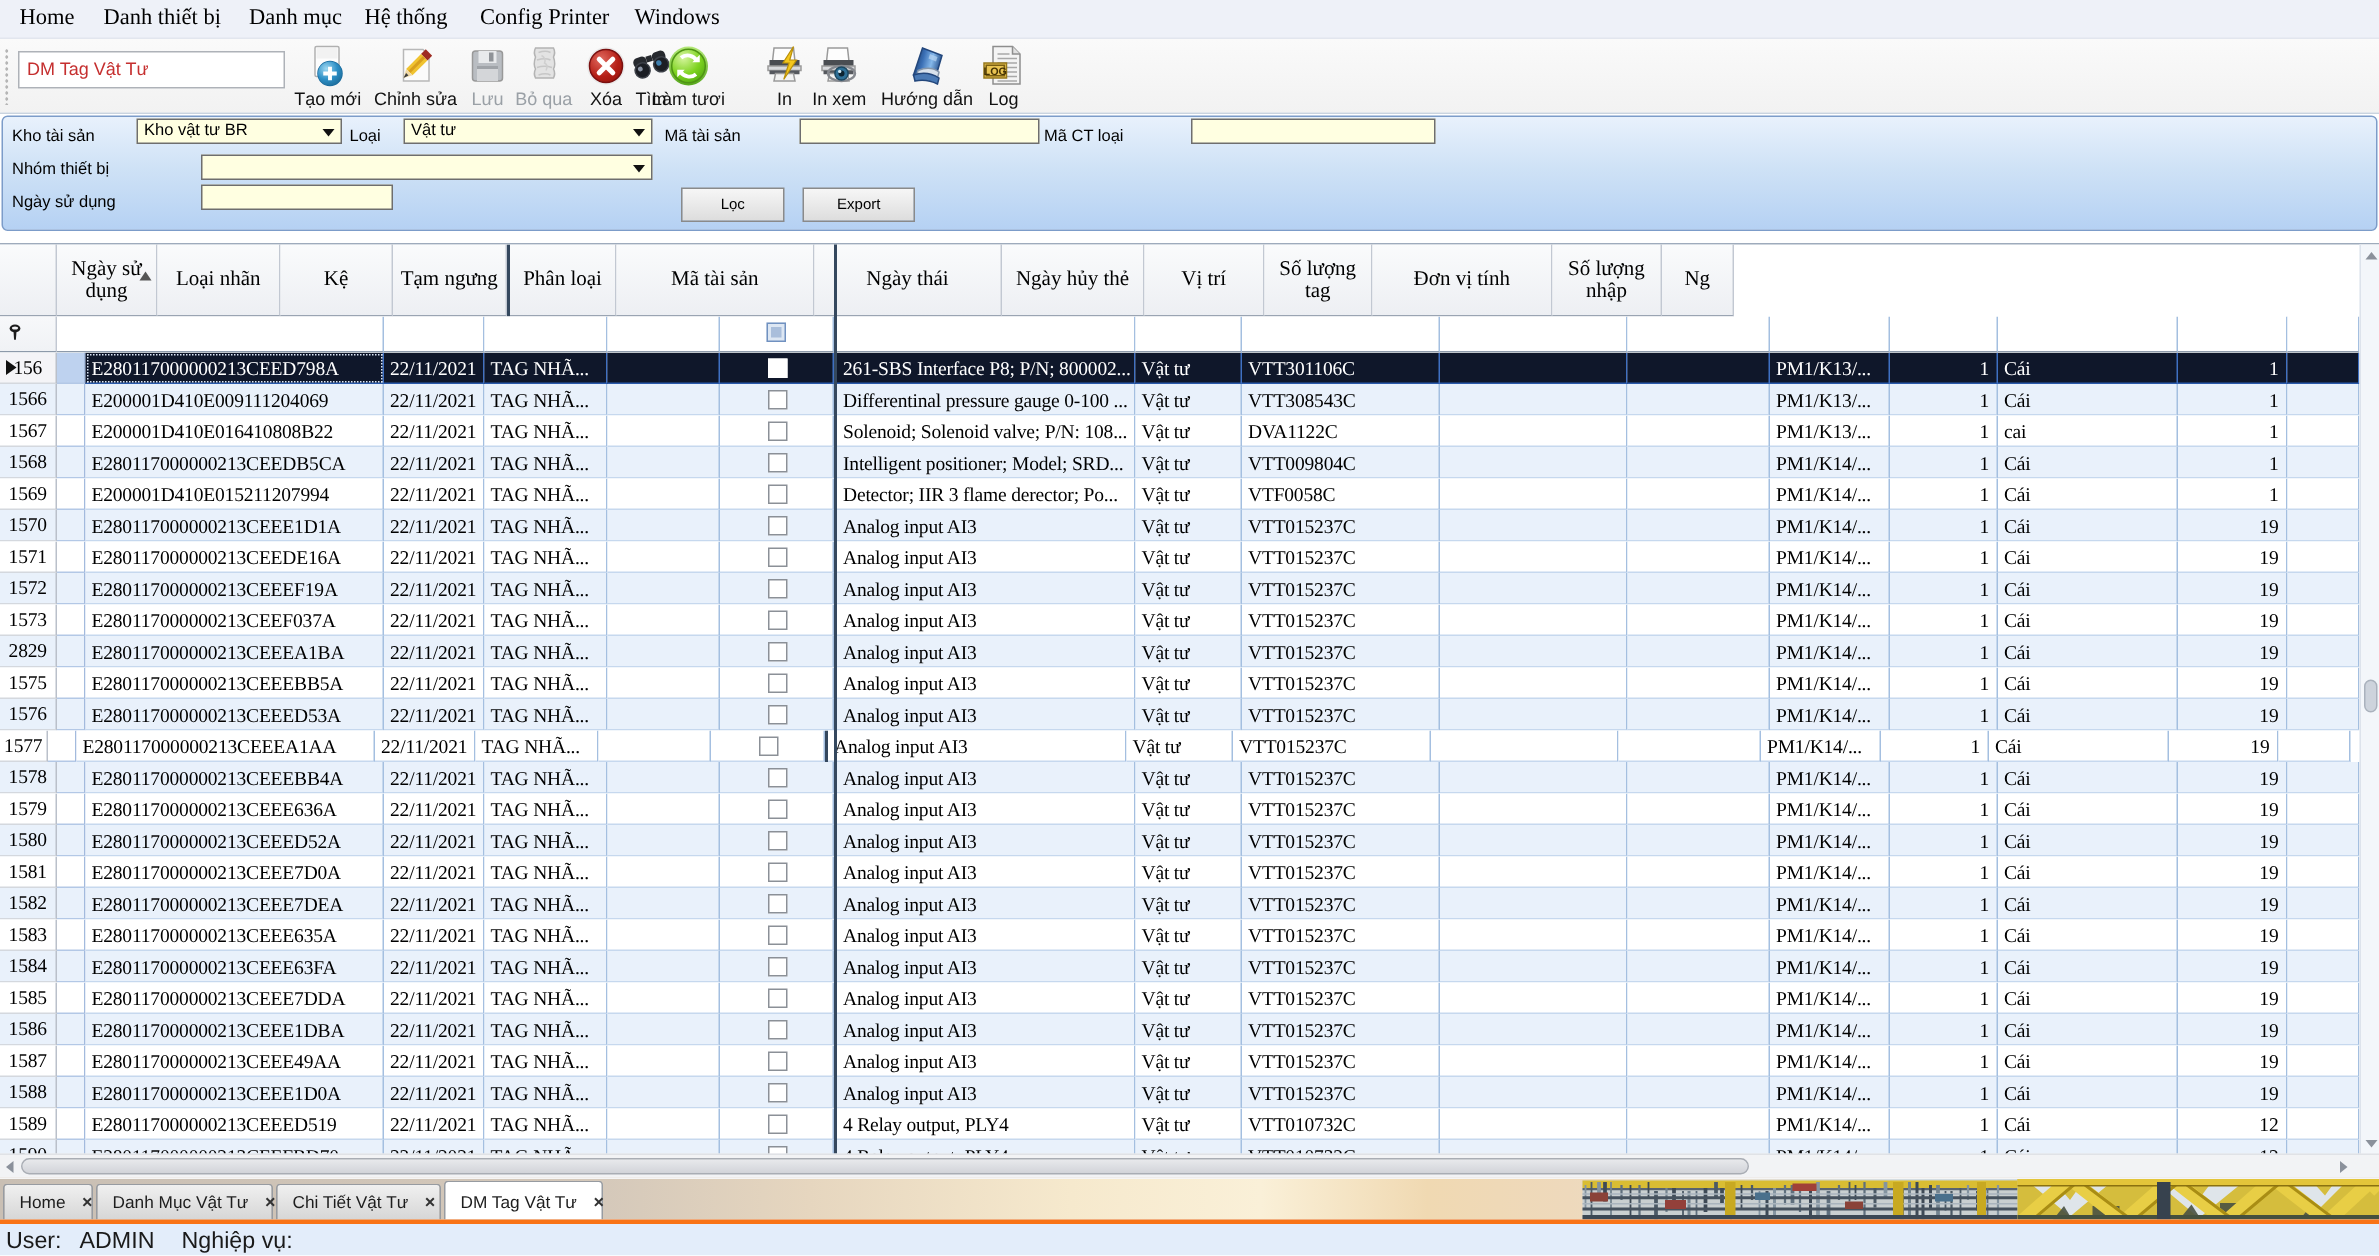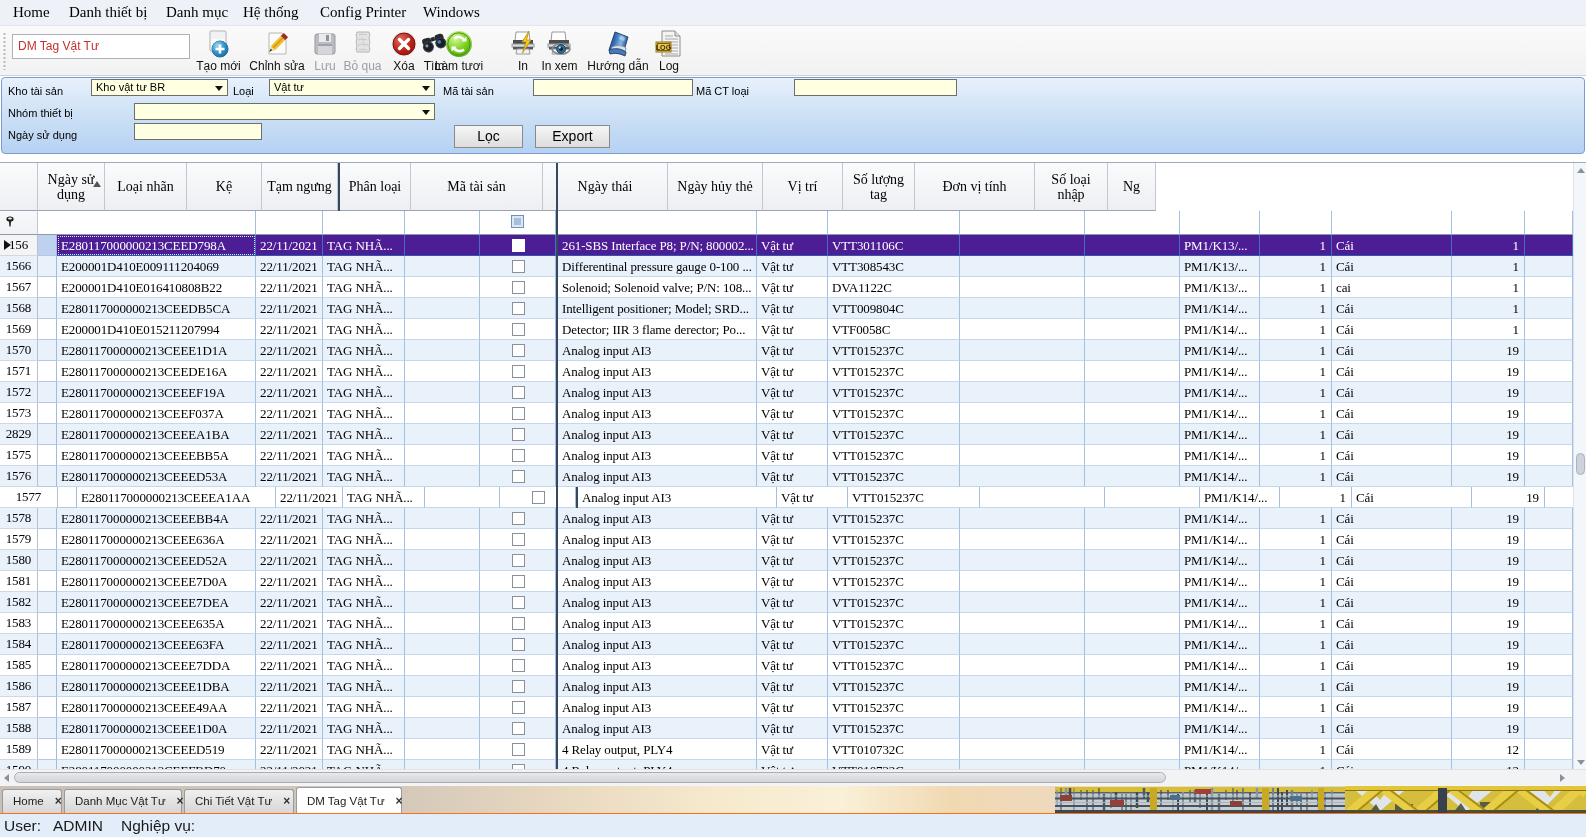--- a/index.html
+++ b/index.html
@@ -14,40 +14,40 @@
 #tbx{position:absolute;left:12px;top:8px;width:178px;height:25px;background:#fff;border:1px solid #aeb2b8;color:#c52f2f;font-size:12px;line-height:23px;padding-left:5px}
 .tbtn{position:absolute;top:2px;height:46px;text-align:center;font-size:12px;color:#111}
 .tbtn .lbl{position:absolute;bottom:0;left:0;right:0;height:15px;line-height:14px;white-space:nowrap}
 .tbtn.dis{color:#9aa0a6}
 .tbtn svg{position:absolute;top:2px;left:50%;transform:translateX(-50%)}
 
 #fpanel{position:absolute;left:1px;top:77px;width:1584px;height:77px;border:1px solid #7c9cc9;border-radius:4px;background:linear-gradient(#e8f1fc 0%,#cfe2f6 45%,#b5d1f3 100%)}
 #fpanel .flabel{position:absolute;font-size:11px;color:#000}
 .yin{position:absolute;background:#ffffe1;border:1px solid #6e6e6e}
 .combo .arr{position:absolute;right:4px;top:50%;margin-top:-2px;width:0;height:0;border-left:4px solid transparent;border-right:4px solid transparent;border-top:5px solid #111}
-.fbtn{position:absolute;height:23px;background:linear-gradient(#f6f6f6,#dddddd);border:1px solid #8a8a8a;font-size:14px;text-align:center;color:#000}
+.fbtn{position:absolute;height:23px;background:linear-gradient(#f6f6f6,#dddddd);border:1px solid #8a8a8a;font-size:10px;text-align:center;color:#000}
 
 #grid{position:absolute;left:0;top:162px;width:1586px;height:607px;background:#fff;border-top:1px solid #9eabbc}
 .grow{display:flex;width:1573px;overflow:hidden}
 .c{flex:none;overflow:hidden;white-space:nowrap;border-right:1px solid #a4bfe0;border-bottom:1px solid #c6d8ee;font-family:"Liberation Serif",serif;font-size:13px;padding:2px 3px 0 4px;color:#000}
 
 #ghead{height:48px}
 #ghead .c{background:linear-gradient(#fafbfc,#edeff3);border-right:1px solid #c2c8d2;border-bottom:1px solid #9aa4b2;display:flex;align-items:center;justify-content:center;text-align:center;font-size:14px;padding:0 2px;line-height:15px;position:relative;white-space:normal}
 
 #gfilter{height:24px}
 #gfilter .c{background:#fff;border-bottom:1px solid #8d9aaa;position:relative}
 #gfilter .c.hc{background:linear-gradient(#f7f8fa,#f0f2f5);border-right:1px solid #c2c8d2}
 
 .drow{display:flex;width:1573px;height:21px;overflow:hidden;letter-spacing:-0.12px}
 .drow .c{line-height:18px}
 .drow .rh{background:#f4f4f7;border-right:1px solid #bac0ca;border-bottom:1px solid #d4d8de;font-size:13px;text-align:center;padding:1px 2px 0 2px;position:relative}
 .drow .ind{background:#bed2ef;border-right:1px solid #a3badd;border-bottom:1px solid #b3c8e6}
 .drow.alt .c{background:#e9f1fb}
 .drow.w .c{background:#fff}
-.drow.sel .c{background:#4c1d95;color:#fff;border-right-color:#3f70c2;border-bottom-color:#2a5aab}
+.drow.sel .c{background:#0f172a;color:#fff;border-right-color:#3f70c2;border-bottom-color:#2a5aab}
 .drow.sel .rh{background:#f4f4f7;border-right:1px solid #bac0ca;border-bottom:1px solid #d4d8de;color:#000}
 .drow.sel .ind{background:#bed2ef;border-right:1px solid #a3badd;border-bottom:1px solid #b3c8e6}
 .num{text-align:right;padding-right:5px}
 .div2{flex:none;width:2px;background:#35485e;border:none}
 .cb{width:13px;height:13px;border:1px solid #8b9097;background:#fff;margin:2px auto 0 auto}
 .drow.sel .cb{border-color:#fff;background:#fff}
 #fixline{position:absolute;left:556px;top:0;width:2px;height:607px;background:#35485e}
 
 .foc{outline:1px dotted #dce6f5;outline-offset:-2px}
 
@@ -56,21 +56,21 @@
 .sarr{position:absolute;left:3px;width:0;height:0;border-left:4px solid transparent;border-right:4px solid transparent}
 
 #hscroll{position:absolute;left:0;top:769px;width:1586px;height:16px;background:#f2f3f5;border-top:1px solid #e0e2e6}
 #hscroll .thumb{position:absolute;left:14px;top:2px;width:1152px;height:11px;background:linear-gradient(#e8e9ec,#d2d4d9);border:1px solid #a9adb4;border-radius:6px}
 
 #tabstrip{position:absolute;left:0;top:785px;width:1586px;height:28px;background:#d9cec3;border-top:1px solid #f5f5f5;overflow:hidden}
 .tab{position:absolute;top:3px;height:25px;background:linear-gradient(#f0f0f0,#d5d5d5);border:1px solid #979ba1;border-bottom:none;border-radius:3px 3px 0 0;font-size:11.5px;color:#1d1d1d;line-height:23px;text-align:left;padding:0 10px;white-space:nowrap}
 .tab .x{font-size:12px;color:#333;font-weight:bold;margin-left:11px}
 .tab.on{top:1px;height:27px;background:#fff;line-height:26px}
 
-#statusbar{position:absolute;left:0;top:813px;width:1586px;height:24px;background:#e3edfa;border-top:1px solid #f97316;font-size:15.5px;color:#1a1a1a;line-height:22px}
+#statusbar{position:absolute;left:0;top:813px;width:1586px;height:24px;background:#e3edfa;border-top:3px solid #f97316;font-size:15.5px;color:#1a1a1a;line-height:22px}
 #statusbar span{position:absolute;top:1px}
 </style></head>
 <body>
 <div id="app">
 <div id="menubar">
       <span style="left:13px">Home</span>
       <span style="left:69px">Danh thiết bị</span>
       <span style="left:166px">Danh mục</span>
       <span style="left:243px">Hệ thống</span>
       <span style="left:320px">Config Printer</span>
@@ -261,21 +261,21 @@
         <div class="c" style="width:75px">Kệ</div>
         <div class="c" style="width:76px">Tạm ngưng</div>
         <div class="div2" style="height:48px"></div>
         <div class="c" style="width:71px">Phân loại</div>
         <div class="c" style="width:132px">Mã tài sản</div>
         <div class="c" style="width:125px">Ngày thái</div>
         <div class="c" style="width:95px">Ngày hủy thẻ</div>
         <div class="c" style="width:80px">Vị trí</div>
         <div class="c" style="width:72px">Số lượng tag</div>
         <div class="c" style="width:120px">Đơn vị tính</div>
-        <div class="c" style="width:73px">Số loại nhập</div>
+        <div class="c" style="width:73px">Số lượng nhập</div>
         <div class="c" style="width:48px">Ng</div>
       </div>
       <div class="grow" id="gfilter">
         <div class="c hc" style="width:38px">
           <svg width="10" height="11" viewBox="0 0 10 11" style="position:absolute;left:5px;top:5px">
             <ellipse cx="5" cy="3" rx="3.6" ry="2.6" fill="#1c1c1c"></ellipse>
             <ellipse cx="5" cy="2.6" rx="2" ry="1" fill="#f3f3f5"></ellipse>
             <path d="M4 5h2l-0.4 5.5h-1.2z" fill="#1c1c1c"></path>
           </svg>
         </div>
@@ -558,21 +558,21 @@
         <div class="c" style="width:132px">VTT015237C</div>
         <div class="c" style="width:125px"></div>
         <div class="c" style="width:95px"></div>
         <div class="c" style="width:80px">PM1/K14/...</div>
         <div class="c num" style="width:72px">1</div>
         <div class="c" style="width:120px">Cái</div>
         <div class="c num" style="width:73px">19</div>
         <div class="c" style="width:48px"></div>
       </div>
       <div class="drow w">
-        <div class="c rh" style="width:58px">1577</div>
+        <div class="c rh" style="width:32px">1577</div>
         <div class="c ind" style="width:19px"></div>
         <div class="c" style="width:199px">E280117000000213CEEEA1AA</div>
         <div class="c" style="width:67px">22/11/2021</div>
         <div class="c" style="width:82px">TAG NHÃ...</div>
         <div class="c" style="width:75px"></div>
         <div class="c" style="width:76px">
           <div class="cb"></div>
         </div>
         <div class="div2" style="height:21px"></div>
         <div class="c" style="width:199px">Analog input AI3</div>

